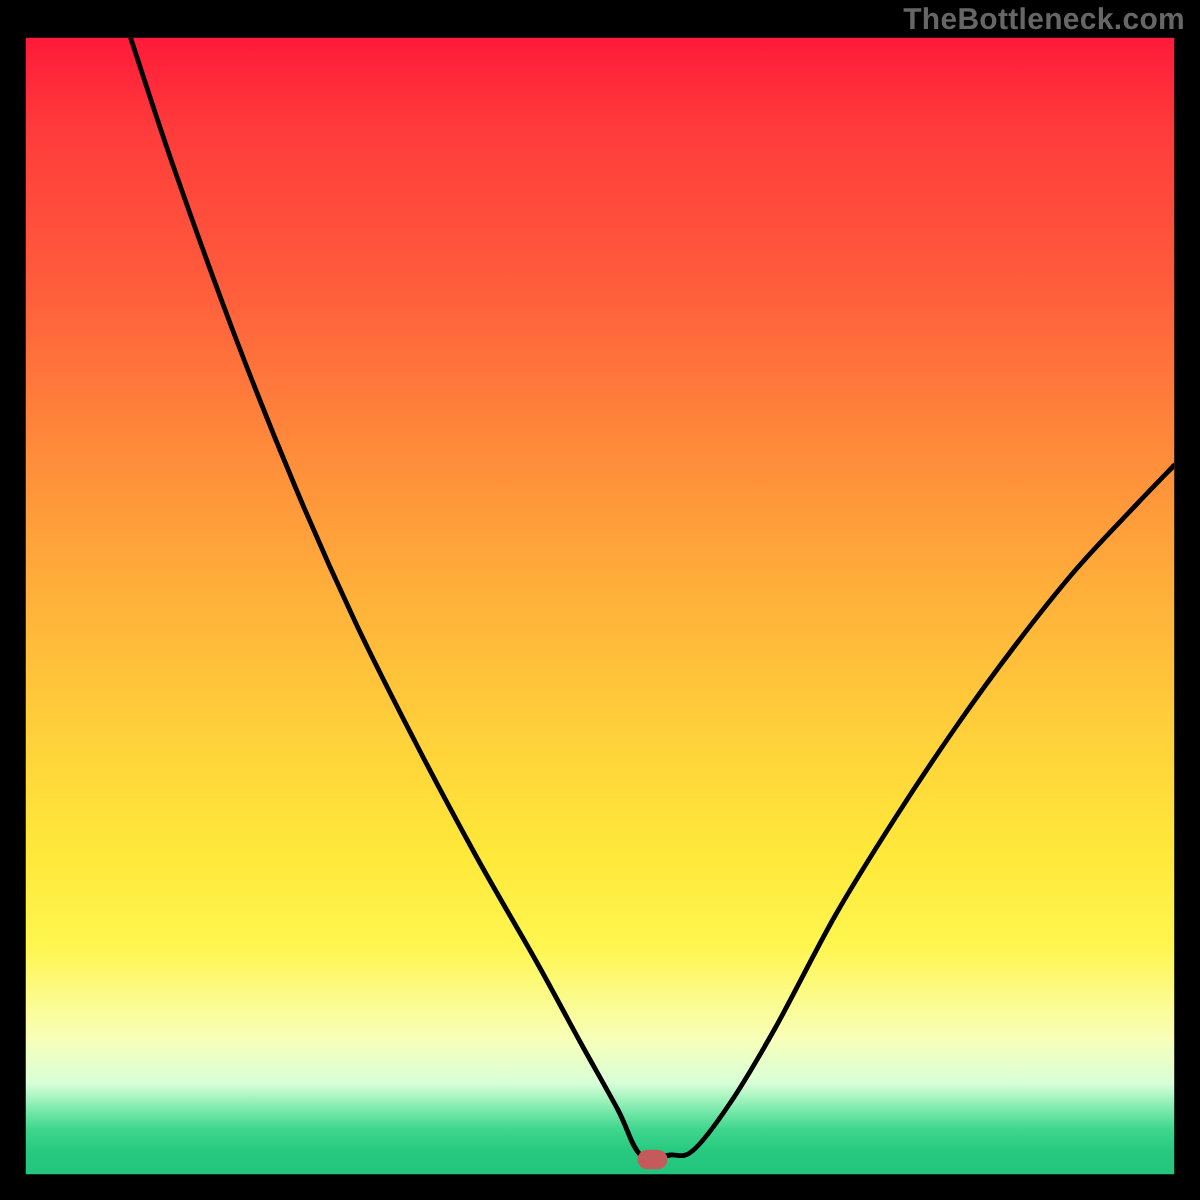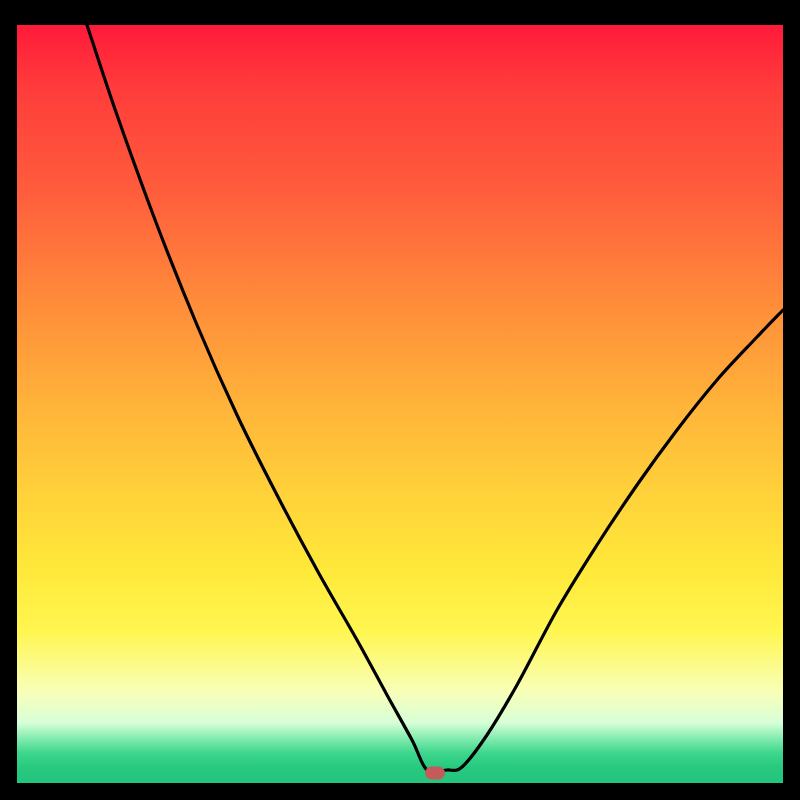--- a/index.html
+++ b/index.html
@@ -68,20 +68,21 @@
     border-radius: 9px;
     background: #c45a5a;
     transform: translate(-50%, -50%);
     z-index: 2;
   }
 </style>
 </head>
 <body>
 
 <div class="frame">
+  <div class="watermark">TheBottleneck.com</div>
 
   <div class="plot">
     <div class="gradient"></div>
 
     <svg class="curve" viewBox="0 0 766 758" preserveAspectRatio="none">
       <path d="M 70 0 C 75.0 15.0, 88.3 56.7, 100 90 C 111.7 123.3, 126.7 165.0, 140 200 C 153.3 235.0, 166.7 268.3, 180 300 C 193.3 331.7, 206.7 361.7, 220 390 C 233.3 418.3, 246.7 444.2, 260 470 C 273.3 495.8, 286.7 520.8, 300 545 C 313.3 569.2, 328.3 594.2, 340 615 C 351.7 635.8, 360.8 653.3, 370 670 C 379.2 686.7, 388.3 702.5, 395 715 C 401.7 727.5, 404.2 740.0, 410 745 C 415.8 750.0, 424.2 745.5, 430 745 C 435.8 744.5, 438.3 747.8, 445 742 C 451.7 736.2, 460.8 723.7, 470 710 C 479.2 696.3, 488.3 680.8, 500 660 C 511.7 639.2, 526.7 608.3, 540 585 C 553.3 561.7, 566.7 540.8, 580 520 C 593.3 499.2, 606.7 479.2, 620 460 C 633.3 440.8, 646.7 422.5, 660 405 C 673.3 387.5, 686.7 370.5, 700 355 C 713.3 339.5, 729.0 323.7, 740 312 C 751.0 300.3, 761.7 289.5, 766 285" fill="none" stroke="#000" stroke-width="3.2" stroke-linecap="round" stroke-linejoin="round"></path>
     </svg>
 
     <div class="marker" style="left: 418px; top: 748px;"></div>
   </div>

